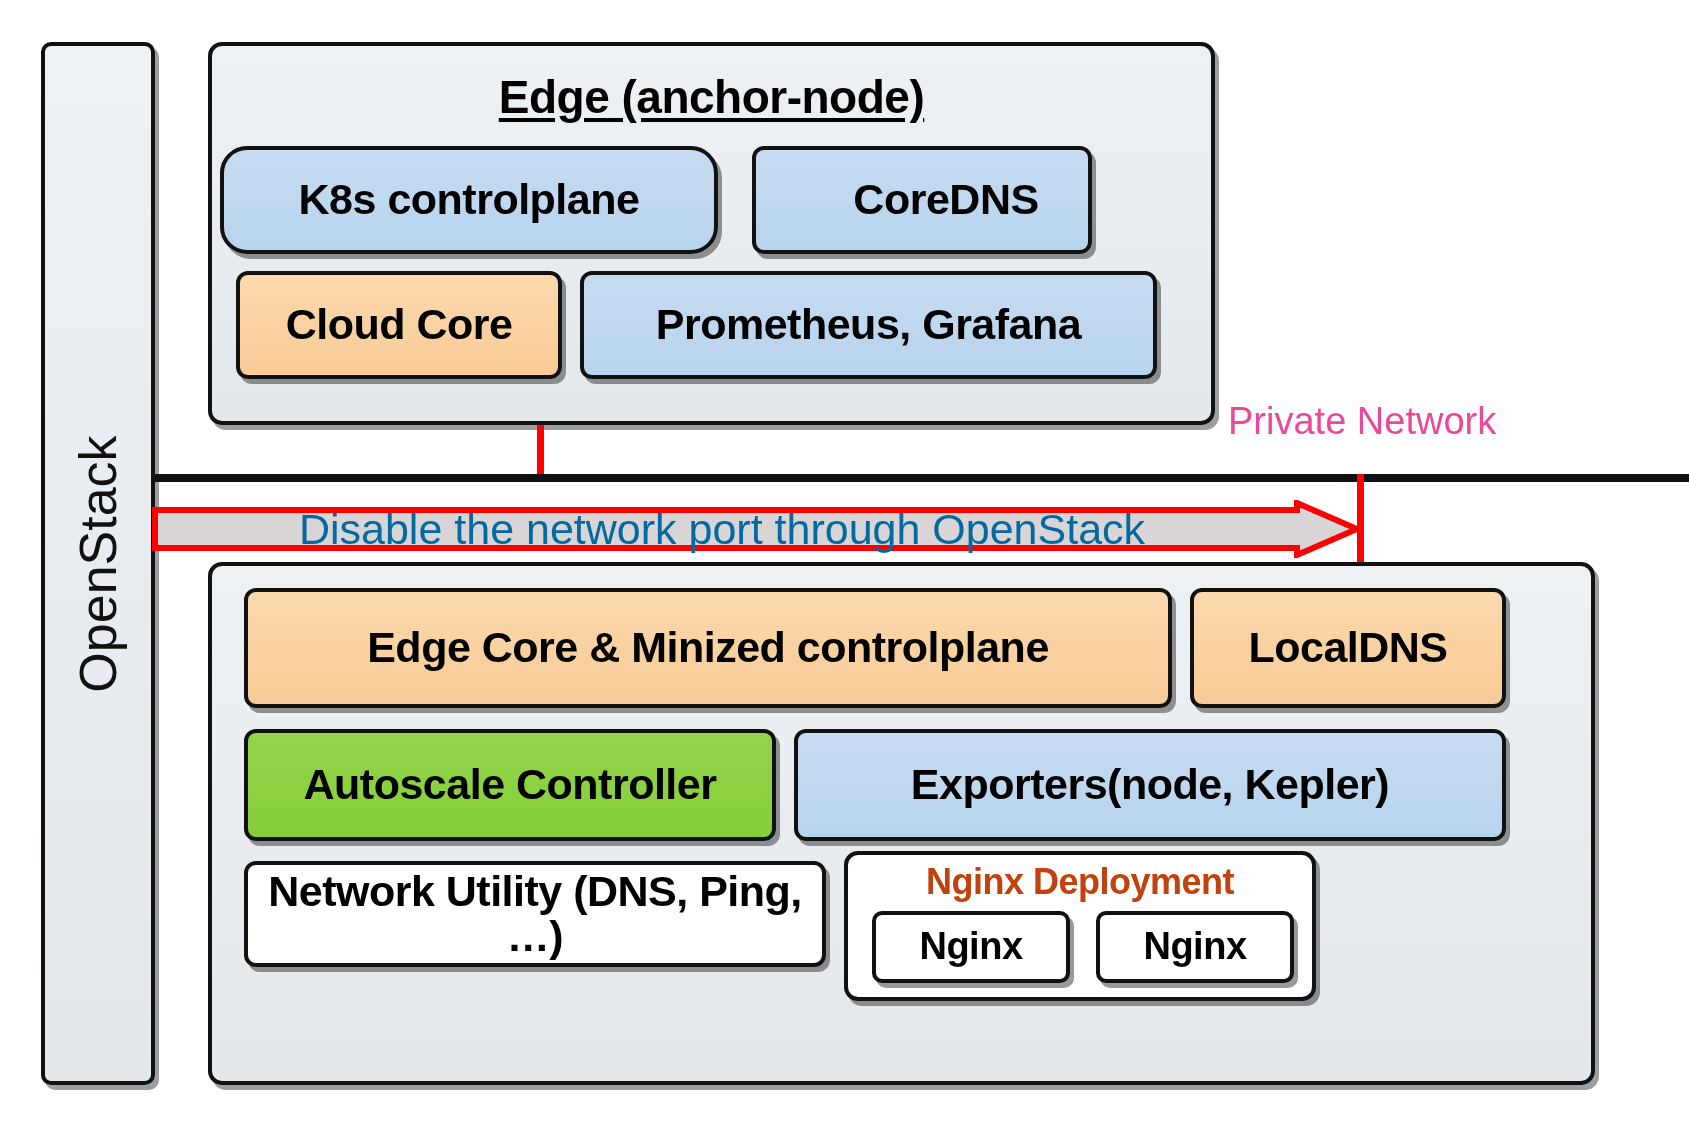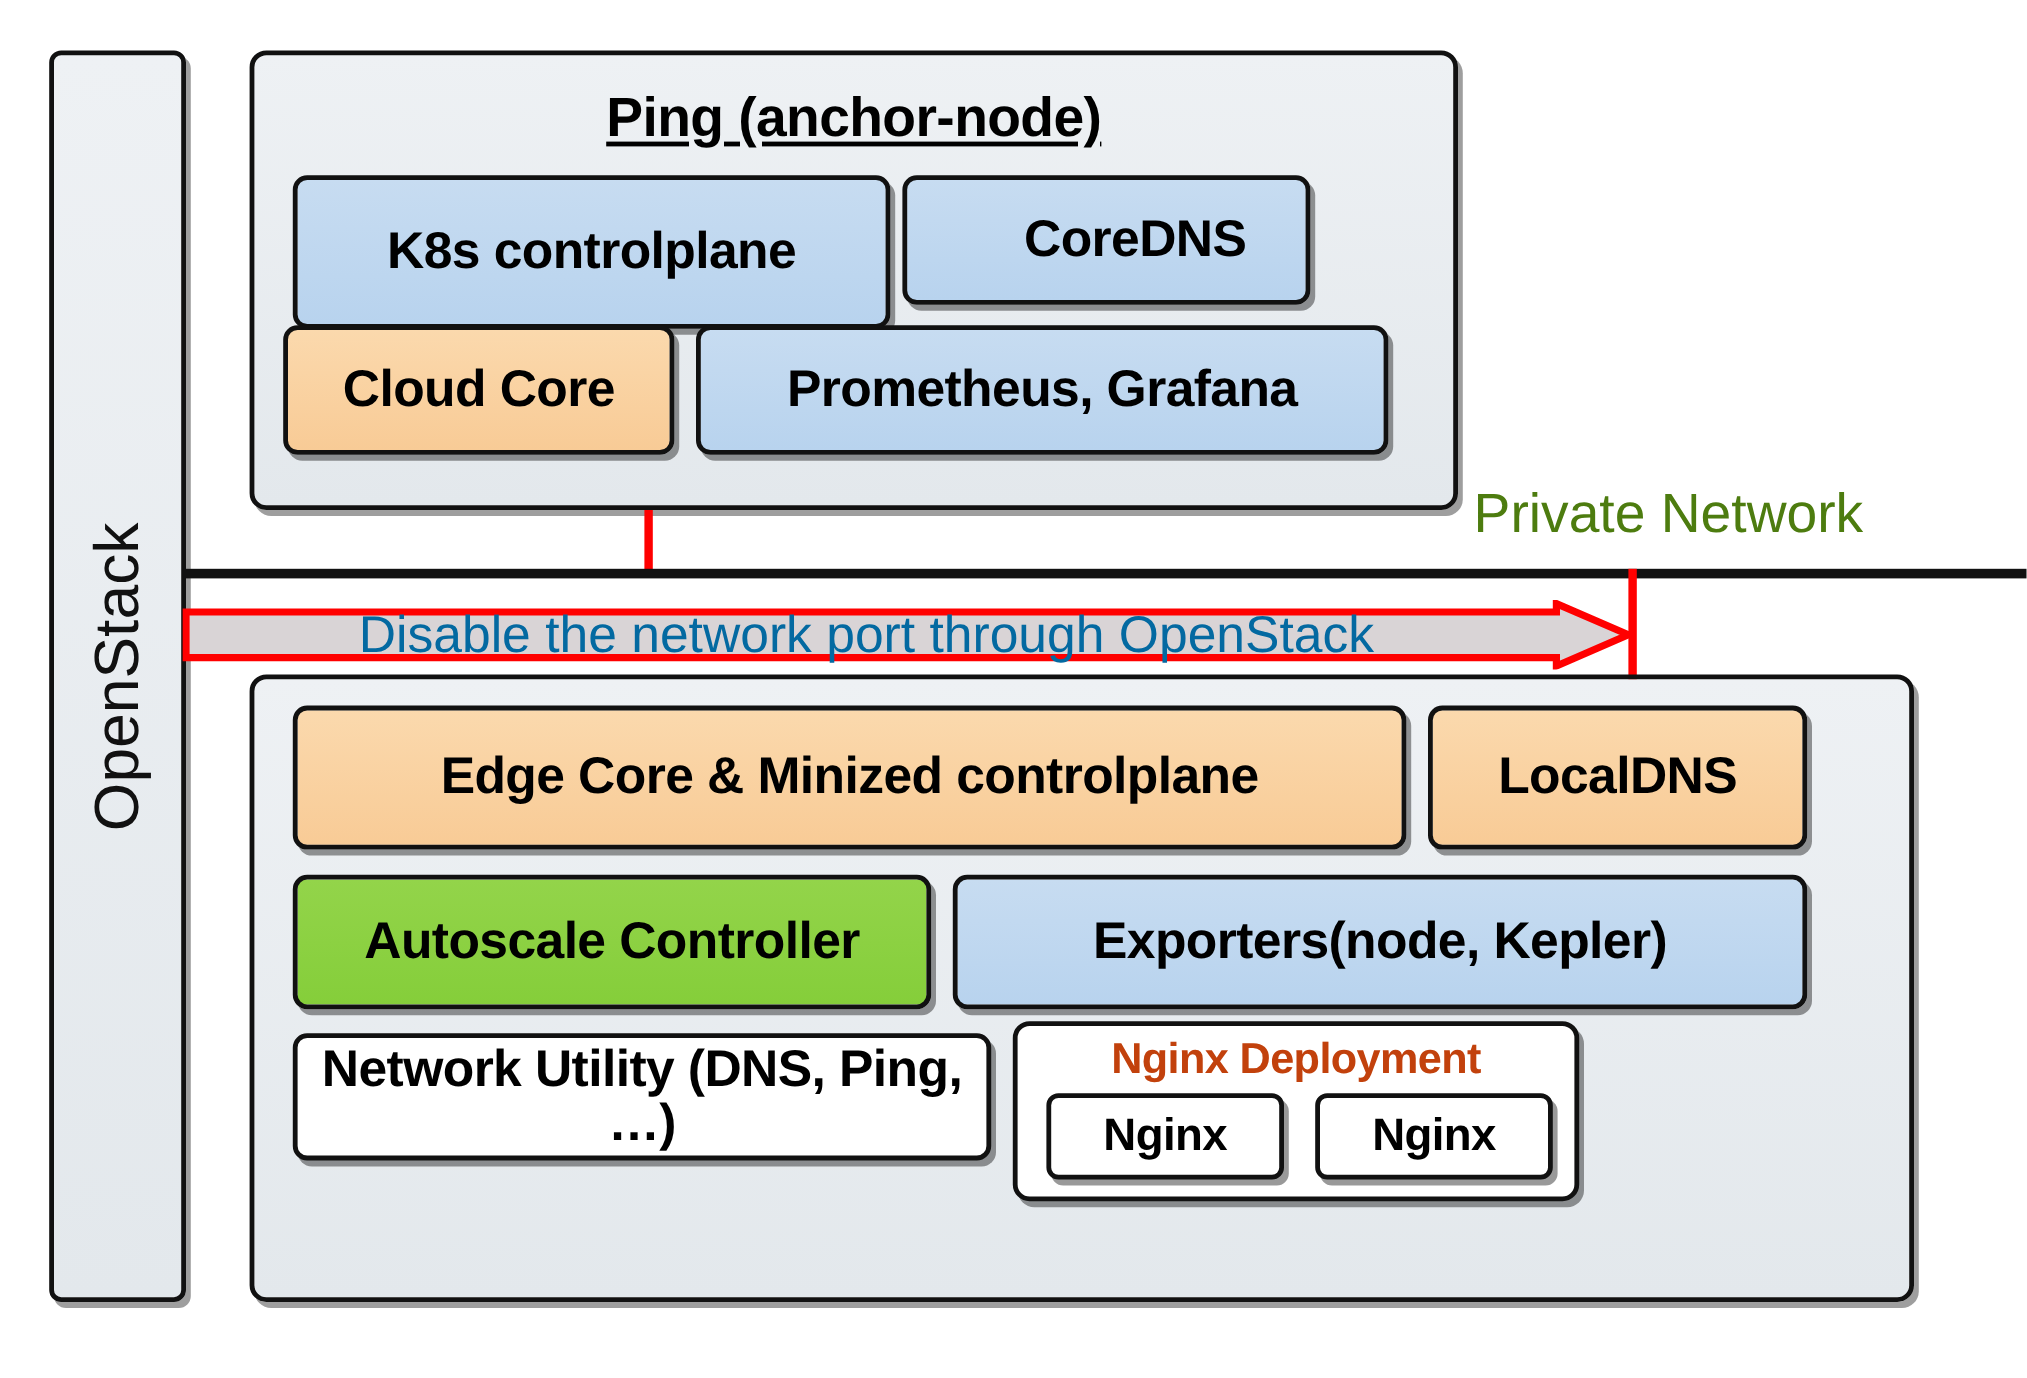--- a/index.html
+++ b/index.html
@@ -71,36 +71,36 @@
     position: absolute;
     left: 0; right: 0; top: 24px;
     text-align: center;
     font-size: 46px;
     font-weight: bold;
     color: #000000;
     text-decoration: underline;
     text-underline-offset: 5px;
     letter-spacing: -0.5px;
   }
-  #k8s-controlplane  { left: 32px;  top: 100px; width: 498px; height: 128px; font-size: 43px; }
+  #k8s-controlplane  { left: 8px;  top: 100px; width: 498px; height: 108px; font-size: 43px; border-radius: 27px; }
   #coredns           { left: 540px; top: 100px; width: 340px; height: 108px; font-size: 43px; padding-left: 48px; }
   #cloud-core        { left: 24px;  top: 225px; width: 326px; height: 108px; font-size: 43px; }
   #prometheus-grafana{ left: 368px; top: 225px; width: 577px; height: 108px; font-size: 43px; }
 
   
   #private-network-line {
     position: absolute;
     left: 155px; top: 474px; width: 1534px; height: 8px;
     background: #111111;
   }
   #private-network-label {
     position: absolute;
     left: 1228px; top: 400px;
-    font-size: 46px;
-    color: #4d7c0f;
+    font-size: 38px;
+    color: #ec4899;
     white-space: nowrap;
     font-weight: normal;
   }
 
   
   #cloud-core-red-drop {
     position: absolute;
     left: 537px; top: 425px; width: 7px; height: 52px;
     background: #ff0000;
   }
@@ -171,21 +171,21 @@
 </head>
 <body>
 
 <div id="canvas">
 
   <div class="rbox" id="openstack-strip">
     <div id="openstack-label">OpenStack</div>
   </div>
 
   <div class="rbox" id="cloud-box">
-    <div id="cloud-title">Ping (anchor-node)</div>
+    <div id="cloud-title">Edge (anchor-node)</div>
 
     <div class="inner blue" id="k8s-controlplane">K8s controlplane</div>
 
     <div class="inner blue" id="coredns">CoreDNS</div>
 
     <div class="inner orange" id="cloud-core">Cloud Core</div>
 
     <div class="inner blue" id="prometheus-grafana">Prometheus, Grafana</div>
   </div>
 

